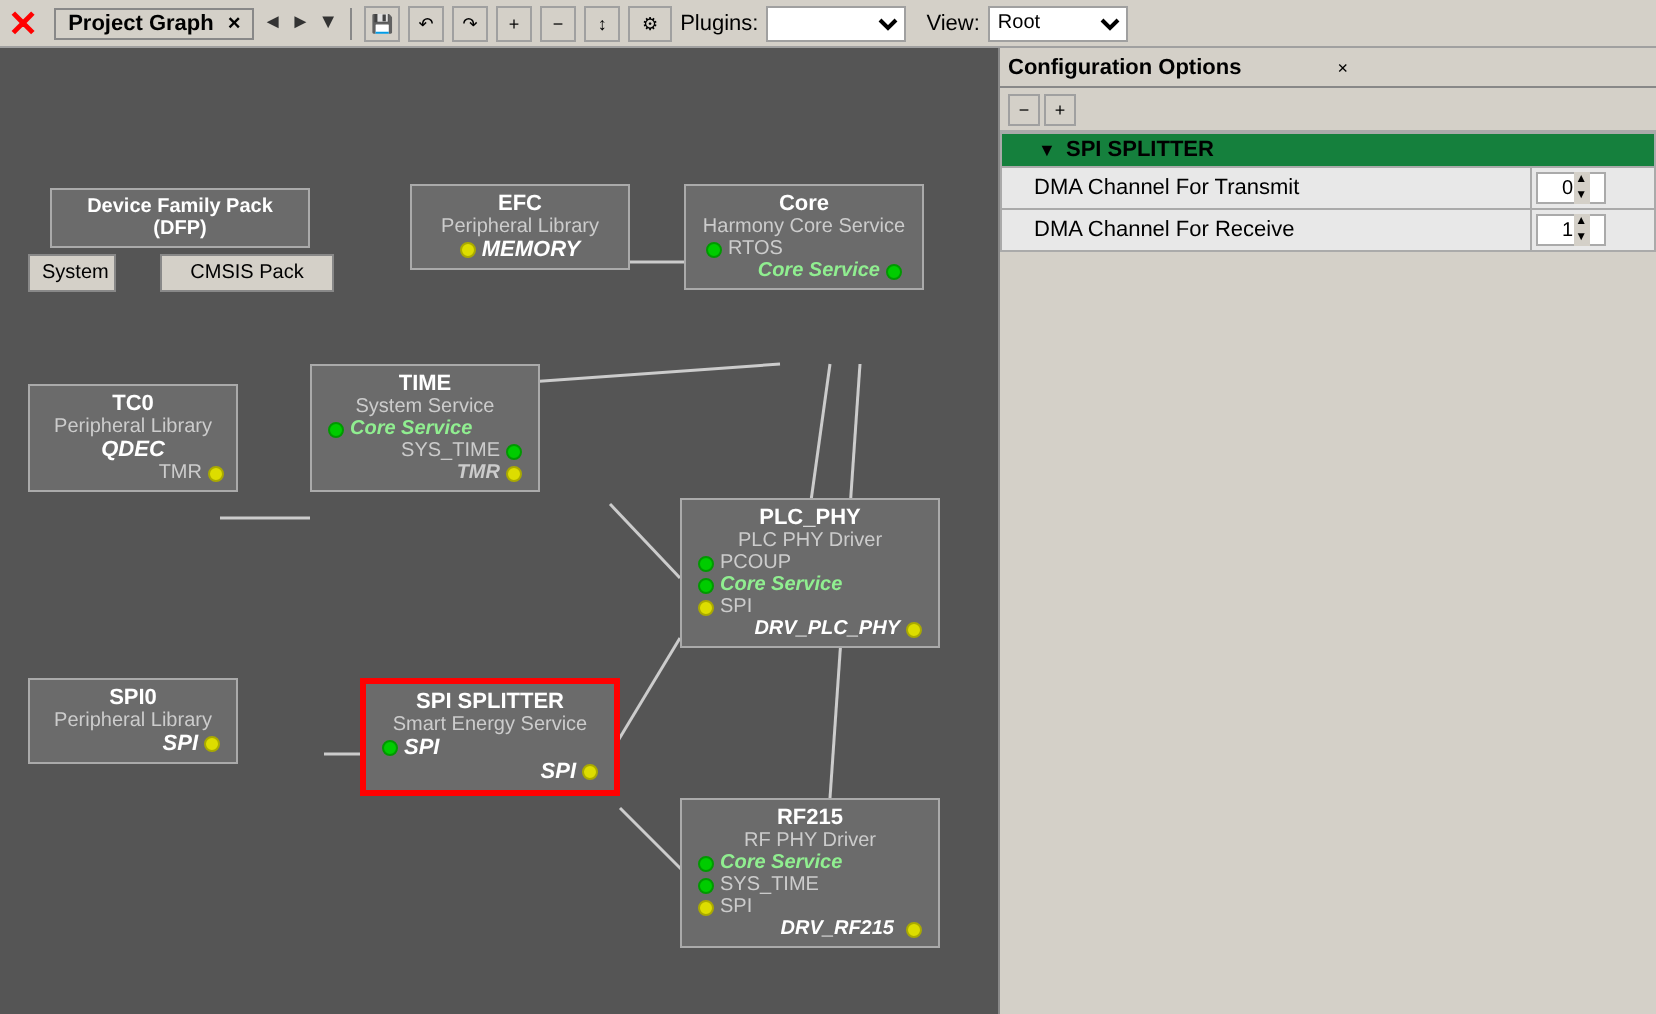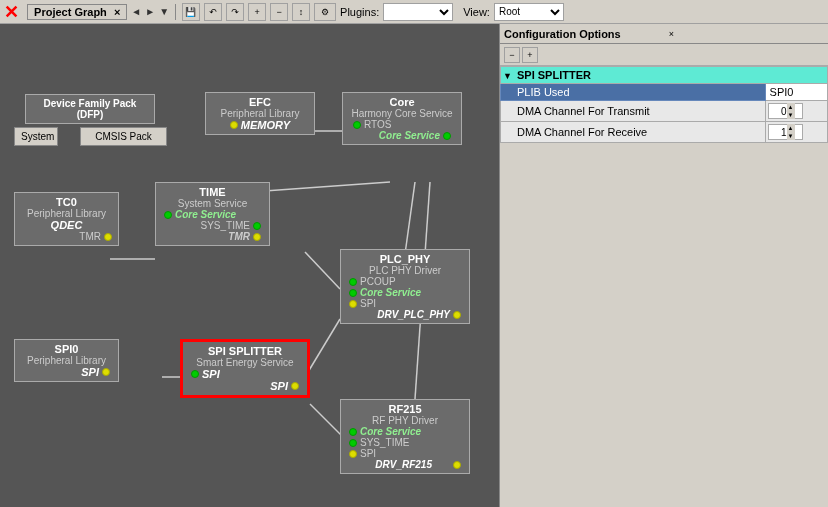--- a/index.html
+++ b/index.html
@@ -229,21 +229,21 @@
           <div class="node-service">Core Service</div>
         </div>
         <div style="display:flex; align-items:center; gap:3px; padding-left:2px;">
           <div class="dot dot-green"></div>
           <div class="node-label" style="color:#ccc;">SYS_TIME</div>
         </div>
         <div style="display:flex; align-items:center; gap:3px; padding-left:2px;">
           <div class="dot dot-yellow"></div>
           <div class="node-label" style="color:#ccc;">SPI</div>
         </div>
-        <div style="display:flex; align-items:center; gap:21px; justify-content:flex-end; padding-right:2px;">
+        <div style="display:flex; align-items:center; gap:6px; justify-content:flex-end; padding-right:2px;">
           <div class="node-name" style="font-size:10px;">DRV_RF215</div>
           <div class="dot dot-yellow"></div>
         </div>
       </div>
 
     </div>
   </div>
 
   <div class="right-panel">
     <div class="right-header">
@@ -251,32 +251,26 @@
       <span style="margin-left:4px; font-size:9px; cursor:pointer;">×</span>
     </div>
     <div class="config-toolbar">
       <button class="config-btn">−</button>
       <button class="config-btn">+</button>
     </div>
     <div style="padding: 0;">
       <table class="config-table">
         <tbody>
           <tr>
-            <td colspan="2" class="config-section" style="background:#5eead4; padding-left:2px;">
+            <td colspan="2" class="config-section" style="background:#15803d; padding-left:18px;">
               <span class="expand-icon">▼</span>
               <span style="font-weight:bold; font-size:11px;">SPI SPLITTER</span>
             </td>
           </tr>
 
-          <tr style="background:#4a6fa5;">
-            <td style="padding:2px 4px 2px 16px; color:white; border:1px solid #6688bb;">PLIB Used</td>
-            <td style="padding:2px 4px; background:white; border:1px solid #aaa;">
-              <span>SPI0</span>
-            </td>
-          </tr>
 
           <tr style="background:#e8e8e8;">
             <td style="padding:2px 20px 2px 16px; border:1px solid #aaa;">DMA Channel For Transmit</td>
             <td style="padding:2px 2px; background:#e8e8e8; border:1px solid #aaa;">
               <div class="spinbox">
                 <input type="text" value="0" style="width: 18px; border: none; outline: none; font-size: 10px; text-align: right; background: white;">
                 <div class="spinbox-arrows">
                   <button class="spinbox-arrow">▲</button>
                   <button class="spinbox-arrow">▼</button>
                 </div>

